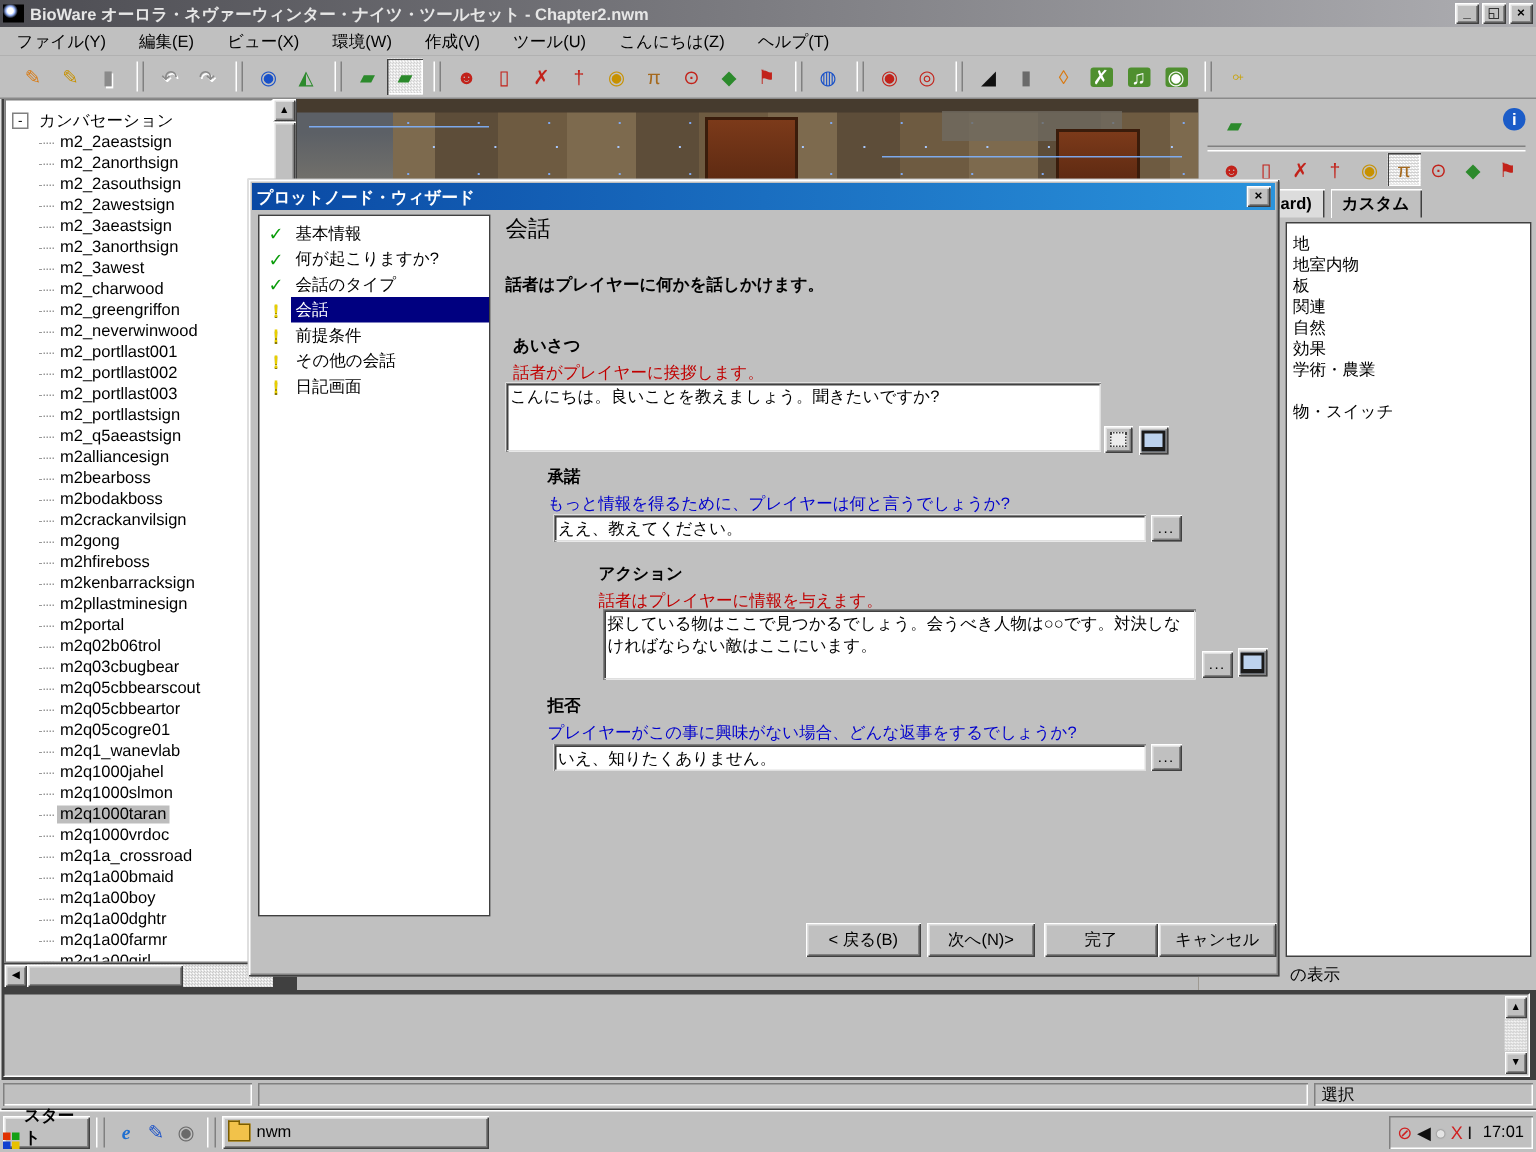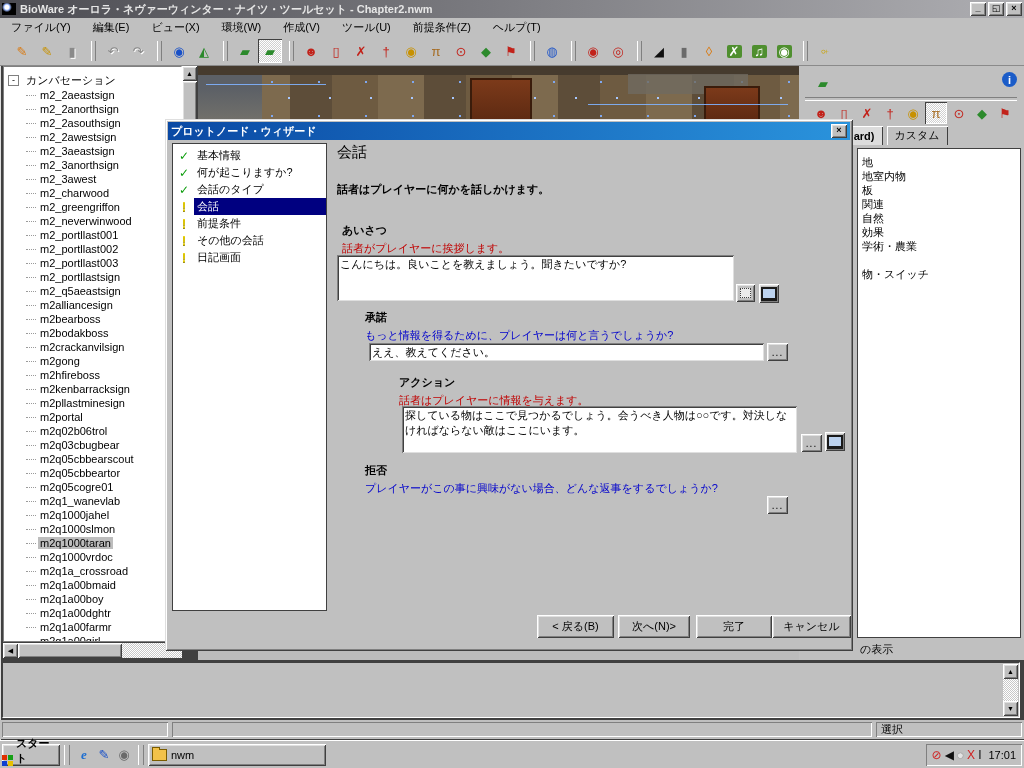--- a/index.html
+++ b/index.html
@@ -53,21 +53,21 @@
   .vp-rock2{left:430px;top:8px;width:120px;height:20px;background:#6f6a60;opacity:.8;}
   .vp-door{background:linear-gradient(180deg,#7c3a1a,#5e2a12);border:2px solid #3a1c0b;box-sizing:border-box;}
   .vp-line{height:1px;background:#7fb2ff;opacity:.9;}
   .vp-bottom{left:0;top:584px;width:601px;height:10px;background:#bcbcbc;border-top:1px solid #404040;}
   
   #rightpanel{left:799px;top:66px;width:225px;height:594px;background:#c0c0c0;}
   #rp-sep{left:6px;top:31px;width:212px;height:2px;border-top:1px solid #808080;border-bottom:1px solid #fff;}
   #rp-icons{left:11px;top:36px;display:flex;}
   #rp-icons .tbtn{width:22px;height:22px;}
   .tab{height:19px;display:inline-flex;align-items:center;justify-content:center;padding:0 8px;background:#c0c0c0;
-       box-shadow:inset 1px 1px 0 #fff, inset -1px 0 0 #404040;border-bottom:none;}
+       box-shadow:inset 1px 1px 0 #fff, inset -1px 0 0 #404040;border-bottom:none;font-weight:bold;}
   .tab.active{background:#dcdcdc;font-weight:bold;}
   #rp-list{left:58px;top:82px;width:164px;height:490px;background:#fff;border:1px solid #404040;box-sizing:border-box;padding-top:6px;}
   .plrow{height:14px;padding-left:4px;white-space:nowrap;}
   .plrow.spaced{margin-top:14px;}
   #rp-footer{left:61px;top:576px;}
   
   #dialog{left:165px;top:119px;width:688px;height:532px;background:#c0c0c0;
           box-shadow:inset 1px 1px 0 #dfdfdf, inset -1px -1px 0 #404040, inset 2px 2px 0 #fff, inset -2px -2px 0 #808080;z-index:20;}
   #dlg-title{left:3px;top:3px;width:682px;height:18px;background:linear-gradient(90deg,#0a49a4,#2a93dc);display:flex;align-items:center;padding:0 3px;box-sizing:border-box;}
   #dlg-title .dtext{color:#fff;font-weight:bold;flex:1;}
@@ -123,21 +123,21 @@
   </div>
 
   <div id="menubar" class="abs">
 
   <span class="mitem">ファイル(Y)</span>
       <span class="mitem">編集(E)</span>
       <span class="mitem">ビュー(X)</span>
       <span class="mitem">環境(W)</span>
       <span class="mitem">作成(V)</span>
       <span class="mitem">ツール(U)</span>
-      <span class="mitem">前提条件(Z)</span>
+      <span class="mitem">こんにちは(Z)</span>
       <span class="mitem">ヘルプ(T)</span>
     </div>
 
   <div id="toolbar" class="abs">
 
       <span class="tbtn">
         <span class="g ic-amber">✎</span>
       </span>
 
       <span class="tbtn">
@@ -570,20 +570,21 @@
     <div class="abs hd" style="left:234px;top:256px;">アクション</div>
     <div class="abs hint-red" style="left:234px;top:274px;">話者はプレイヤーに情報を与えます。</div>
     <textarea class="field" style="left: 237px; top: 287px; width: 395px; height: 47px;">探している物はここで見つかるでしょう。会うべき人物は○○です。対決しなければならない敵はここにいます。</textarea>
     <span class="smallbtn r1" style="left:636px;top:315px;width:21px;height:18px;">...</span>
     <span class="smallbtn r1" style="left:660px;top:313px;width:20px;height:19px;">
         <span class="mon"></span>
       </span>
 
     <div class="abs hd" style="left:200px;top:344px;">拒否</div>
     <div class="abs hint-blue" style="left:200px;top:362px;">プレイヤーがこの事に興味がない場合、どんな返事をするでしょうか?</div>
+    <input class="field" style="left: 204px; top: 377px; width: 395px; height: 18px;" value="いえ、知りたくありません。">
     <span class="smallbtn r1" style="left:602px;top:377px;width:21px;height:18px;">...</span>
 
     <div class="wizbtn r1" style="left:372px;top:496px;width:77px;">&lt; 戻る(B)</div>
     <div class="wizbtn r1" style="left:453px;top:496px;width:72px;">次へ(N)&gt;</div>
     <div class="wizbtn r1" style="left:531px;top:496px;width:76px;">完了</div>
     <div class="wizbtn r1" style="left:607px;top:496px;width:79px;">キャンセル</div>
   </div>
 
   <div id="dock" class="abs">
     <div class="abs sb" style="right:1px;top:1px;width:15px;height:52px;">

